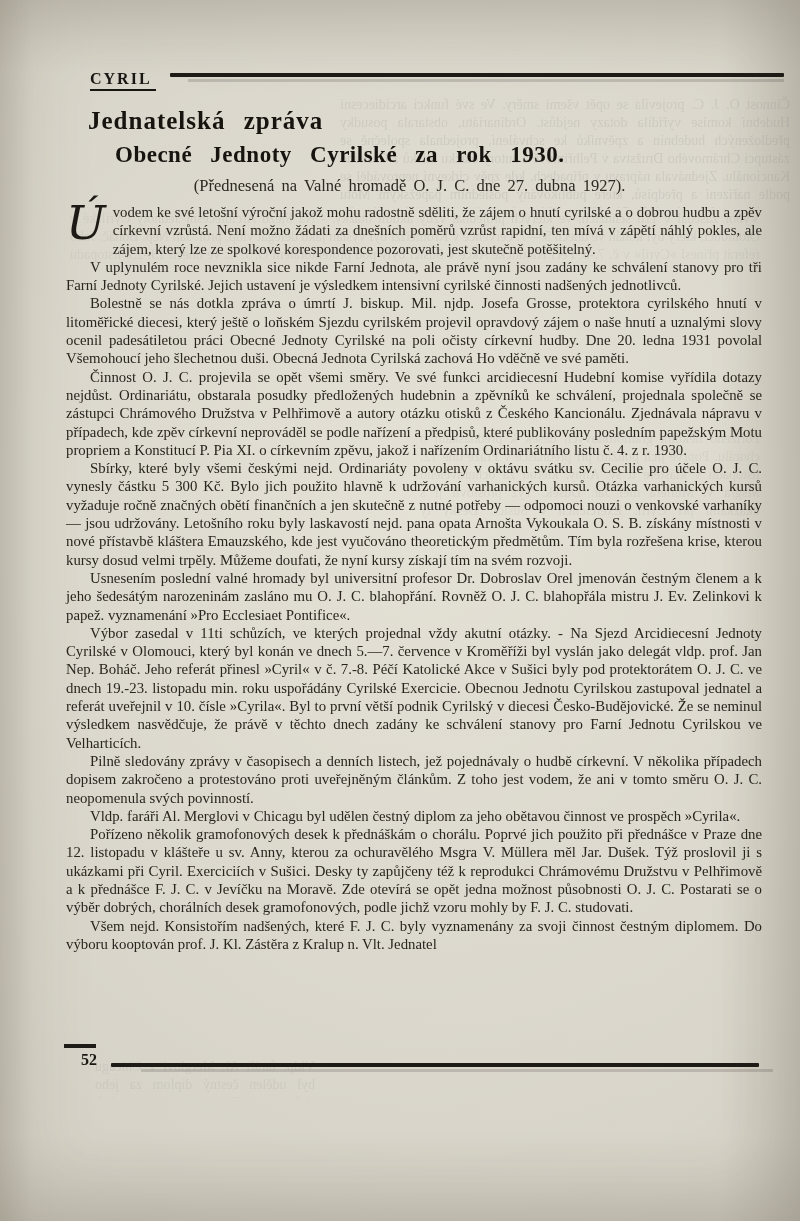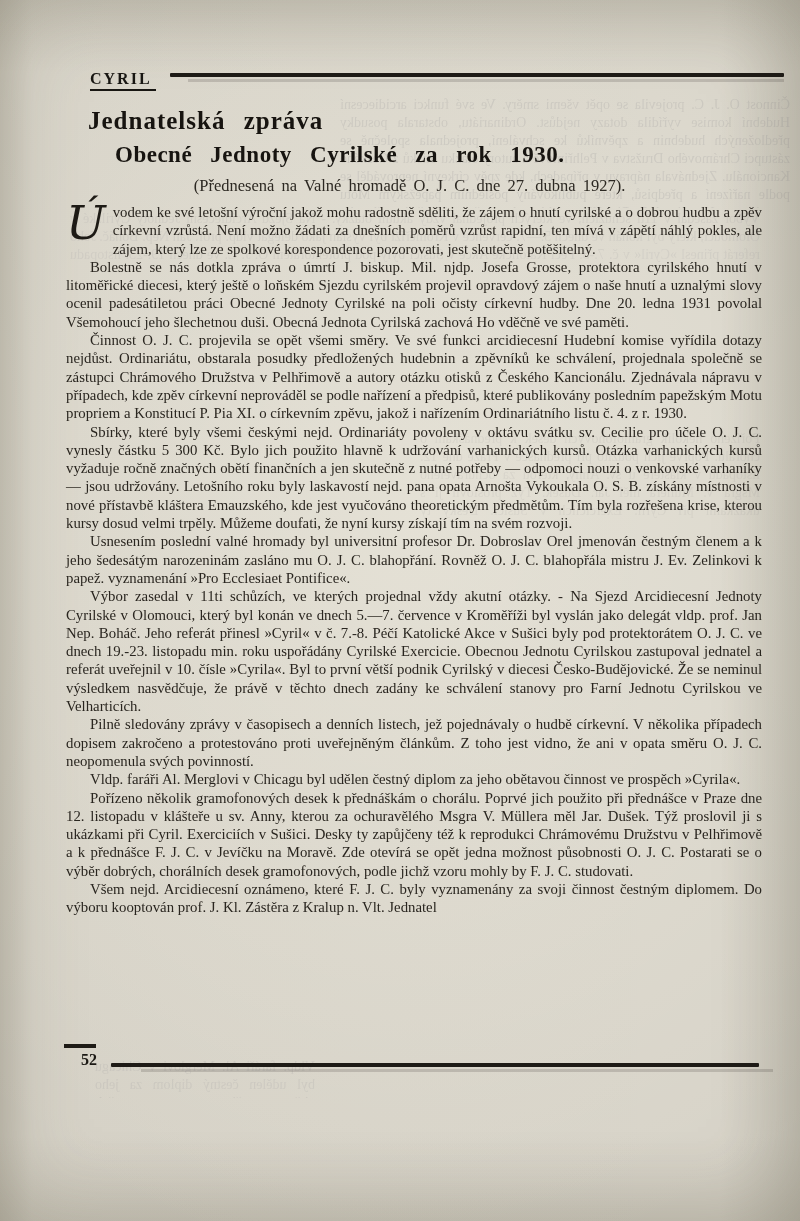--- a/index.html
+++ b/index.html
@@ -131,29 +131,30 @@
   <div class="title-block">
     <h1 class="title-line1">Jednatelská zpráva</h1>
     <h1 class="title-line2">Obecné Jednoty Cyrilské za rok 1930.</h1>
     <div class="subtitle">(Přednesená na Valné hromadě O. J. C. dne 27. dubna 1927).</div>
   </div>
 
   <div class="body-text">
     <p class="first">
       <span class="dropcap">Ú</span><span>vodem ke své letošní výroční jakož mohu radostně sděliti, že zájem o hnutí cyrilské a o dobrou hudbu a zpěv církevní vzrůstá. Není možno žádati za dnešních poměrů vzrůst rapidní, ten mívá v zápětí náhlý pokles, ale zájem, který lze ze spolkové korespondence pozorovati, jest skutečně potěšitelný.</span>
     </p>
+    <p>V uplynulém roce nevznikla sice nikde Farní Jednota, ale právě nyní jsou zadány ke schválení stanovy pro tři Farní Jednoty Cyrilské. Jejich ustavení je výsledkem intensivní cyrilské činnosti nadšených jednotlivců.</p>
     <p>Bolestně se nás dotkla zpráva o úmrtí J. biskup. Mil. njdp. Josefa Grosse, protektora cyrilského hnutí v litoměřické diecesi, který ještě o loňském Sjezdu cyrilském projevil opravdový zájem o naše hnutí a uznalými slovy ocenil padesátiletou práci Obecné Jednoty Cyrilské na poli očisty církevní hudby. Dne 20. ledna 1931 povolal Všemohoucí jeho šlechetnou duši. Obecná Jednota Cyrilská zachová Ho vděčně ve své paměti.</p>
     <p>Činnost O. J. C. projevila se opět všemi směry. Ve své funkci arcidiecesní Hudební komise vyřídila dotazy nejdůst. Ordinariátu, obstarala posudky předložených hudebnin a zpěvníků ke schválení, projednala společně se zástupci Chrámového Družstva v Pelhřimově a autory otázku otisků z Českého Kancionálu. Zjednávala nápravu v případech, kde zpěv církevní neprováděl se podle nařízení a předpisů, které publikovány posledním papežským Motu propriem a Konstitucí P. Pia XI. o církevním zpěvu, jakož i nařízením Ordinariátního listu č. 4. z r. 1930.</p>
     <p>Sbírky, které byly všemi českými nejd. Ordinariáty povoleny v oktávu svátku sv. Cecilie pro účele O. J. C. vynesly částku 5 300 Kč. Bylo jich použito hlavně k udržování varhanických kursů. Otázka varhanických kursů vyžaduje ročně značných obětí finančních a jen skutečně z nutné potřeby — odpomoci nouzi o venkovské varhaníky — jsou udržovány. Letošního roku byly laskavostí nejd. pana opata Arnošta Vykoukala O. S. B. získány místnosti v nové přístavbě kláštera Emauzského, kde jest vyučováno theoretickým předmětům. Tím byla rozřešena krise, kterou kursy dosud velmi trpěly. Můžeme doufati, že nyní kursy získají tím na svém rozvoji.</p>
     <p>Usnesením poslední valné hromady byl universitní profesor Dr. Dobroslav Orel jmenován čestným členem a k jeho šedesátým narozeninám zasláno mu O. J. C. blahopřání. Rovněž O. J. C. blahopřála mistru J. Ev. Zelinkovi k papež. vyznamenání »Pro Ecclesiaet Pontifice«.</p>
     <p>Výbor zasedal v 11ti schůzích, ve kterých projednal vždy akutní otázky. - Na Sjezd Arcidiecesní Jednoty Cyrilské v Olomouci, který byl konán ve dnech 5.—7. července v Kroměříži byl vyslán jako delegát vldp. prof. Jan Nep. Boháč. Jeho referát přinesl »Cyril« v č. 7.-8. Péčí Katolické Akce v Sušici byly pod protektorátem O. J. C. ve dnech 19.-23. listopadu min. roku uspořádány Cyrilské Exercicie. Obecnou Jednotu Cyrilskou zastupoval jednatel a referát uveřejnil v 10. čísle »Cyrila«. Byl to první větší podnik Cyrilský v diecesi Česko-Budějovické. Že se neminul výsledkem nasvědčuje, že právě v těchto dnech zadány ke schválení stanovy pro Farní Jednotu Cyrilskou ve Velharticích.</p>
-    <p>Pilně sledovány zprávy v časopisech a denních listech, jež pojednávaly o hudbě církevní. V několika případech dopisem zakročeno a protestováno proti uveřejněným článkům. Z toho jest vidno, že ani v opata směru O. J. C. neopomenula svých povinností.</p>
+    <p>Pilně sledovány zprávy v časopisech a denních listech, jež pojednávaly o hudbě církevní. V několika případech dopisem zakročeno a protestováno proti uveřejněným článkům. Z toho jest vodem, že ani v tomto směru O. J. C. neopomenula svých povinností.</p>
     <p>Vldp. faráři Al. Merglovi v Chicagu byl udělen čestný diplom za jeho obětavou činnost ve prospěch »Cyrila«.</p>
     <p>Pořízeno několik gramofonových desek k přednáškám o chorálu. Poprvé jich použito při přednášce v Praze dne 12. listopadu v klášteře u sv. Anny, kterou za ochuravělého Msgra V. Müllera měl Jar. Dušek. Týž proslovil ji s ukázkami při Cyril. Exerciciích v Sušici. Desky ty zapůjčeny též k reprodukci Chrámovému Družstvu v Pelhřimově a k přednášce F. J. C. v Jevíčku na Moravě. Zde otevírá se opět jedna možnost působnosti O. J. C. Postarati se o výběr dobrých, chorálních desek gramofonových, podle jichž vzoru mohly by F. J. C. studovati.</p>
-    <p>Všem nejd. Arcidiecesní oznámeno, které F. J. C. byly vyznamenány za svoji činnost čestným diplomem. Do výboru kooptován prof. J. Kl. Zástěra z Kralup n. Vlt. Jednatel</p>
+    <p>Všem nejd. Konsistořím nadšených, které F. J. C. byly vyznamenány za svoji činnost čestným diplomem. Do výboru kooptován prof. J. Kl. Zástěra z Kralup n. Vlt. Jednatel</p>
   </div>
 
   <div class="footer">
     <div class="pageno-rule"></div>
     <div class="footer-row">
       <span class="page-number">52</span>
       <div class="footer-rule">
         <div class="rule-dark"></div>
         <div class="rule-ghost"></div>
       </div>

